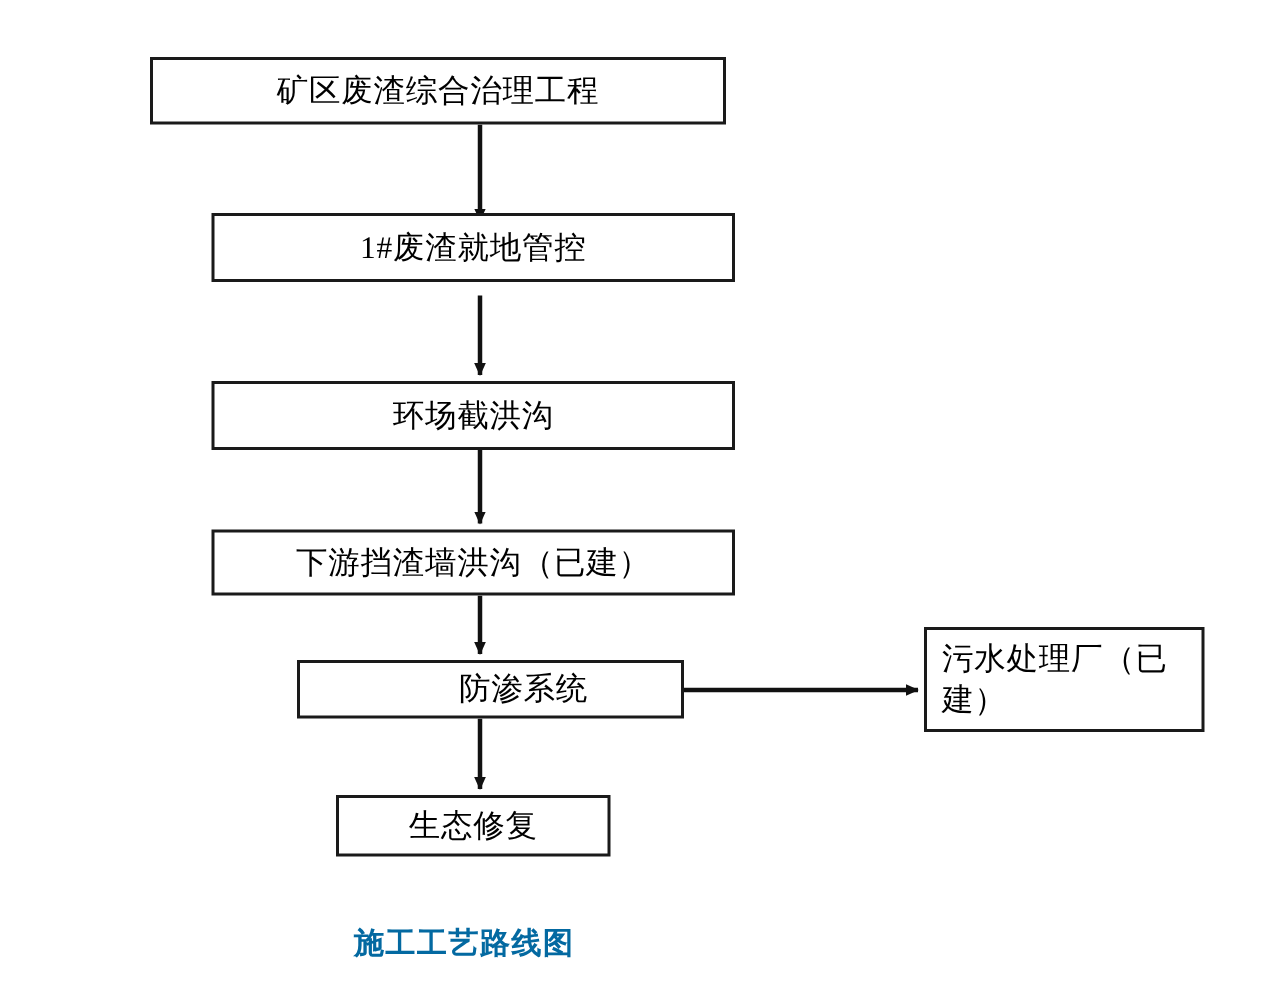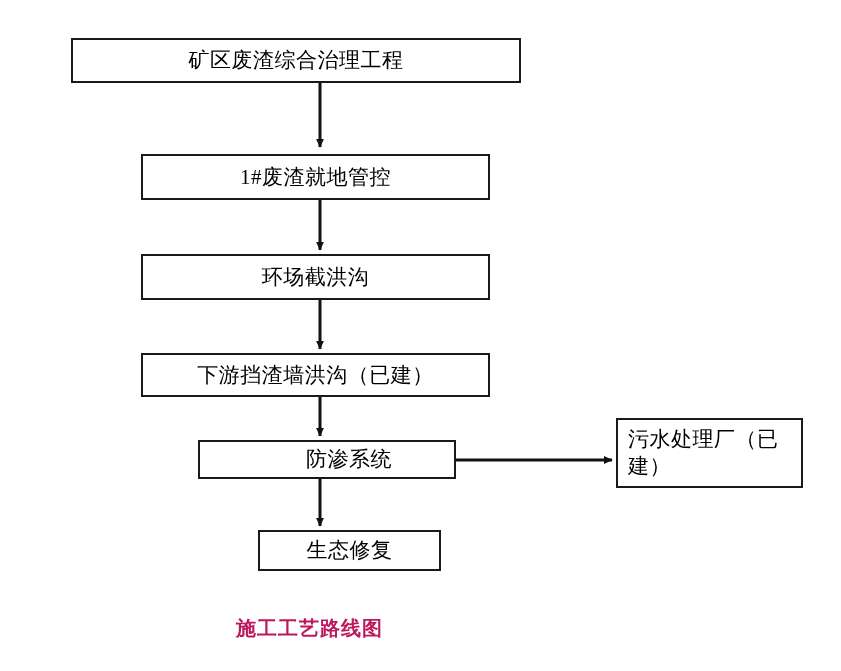--- a/index.html
+++ b/index.html
@@ -43,21 +43,21 @@
     left: 0;
     top: 0;
     width: 841px;
     height: 671px;
     pointer-events: none;
   }
   .caption {
     position: absolute;
     font-size: 20px;
     font-weight: bold;
-    color: #be185d;
+    color: #0369a1;
     letter-spacing: 1px;
     white-space: nowrap;
   }
 </style>
 </head>
 <body>
 
 <div id="canvas">
 
   <svg id="svg-links" viewBox="0 0 841 671" xmlns="http://www.w3.org/2000/svg">
@@ -73,29 +73,29 @@
 
     <line x1="320" y1="300" x2="320" y2="349" stroke="#111111" stroke-width="3" marker-end="url(#arrowhead)"></line>
 
     <line x1="320" y1="397" x2="320" y2="436" stroke="#111111" stroke-width="3" marker-end="url(#arrowhead)"></line>
 
     <line x1="320" y1="479" x2="320" y2="526" stroke="#111111" stroke-width="3" marker-end="url(#arrowhead)"></line>
 
     <line x1="456" y1="460" x2="612" y2="460" stroke="#111111" stroke-width="3" marker-end="url(#arrowhead)"></line>
   </svg>
 
-  <div class="node" style="left:71px; top:38px; width:450px; height:45px;">矿区废渣综合治理工程</div>
+  <div class="node" style="left:100px; top:38px; width:384px; height:45px;">矿区废渣综合治理工程</div>
 
-  <div class="node" style="left:141px; top:154px; width:349px; height:46px;text-align:right;">1#废渣就地管控</div>
+  <div class="node" style="left:141px; top:142px; width:349px; height:46px;text-align:right;">1#废渣就地管控</div>
 
   <div class="node" style="left:141px; top:353px; width:349px; height:44px;">下游挡渣墙洪沟（已建）</div>
 
   <div class="node" style="left:141px; top:254px; width:349px; height:46px;">环场截洪沟</div>
 
   <div class="node" style="left:198px; top:440px; width:258px; height:39px;padding-left:44px;">防渗系统</div>
 
   <div class="node wrap" style="left:616px; top:418px; width:187px; height:70px;">污水处理厂（已建）</div>
 
-  <div class="node" style="left:258px; top:530px; width:183px; height:41px;">生态修复</div>
+  <div class="node" style="left:224px; top:530px; width:183px; height:41px;">生态修复</div>
 
   <div class="caption" style="left:236px; top:615px;">施工工艺路线图</div>
 
 </div>
 
 </body></html>

